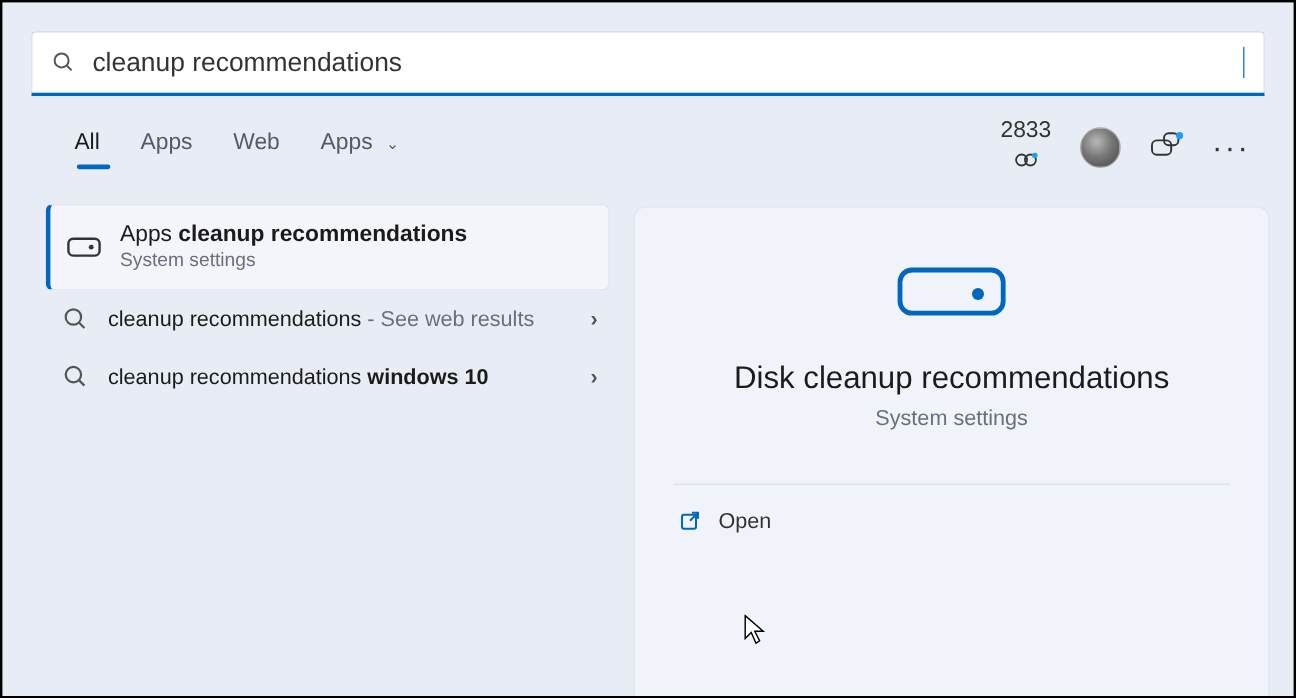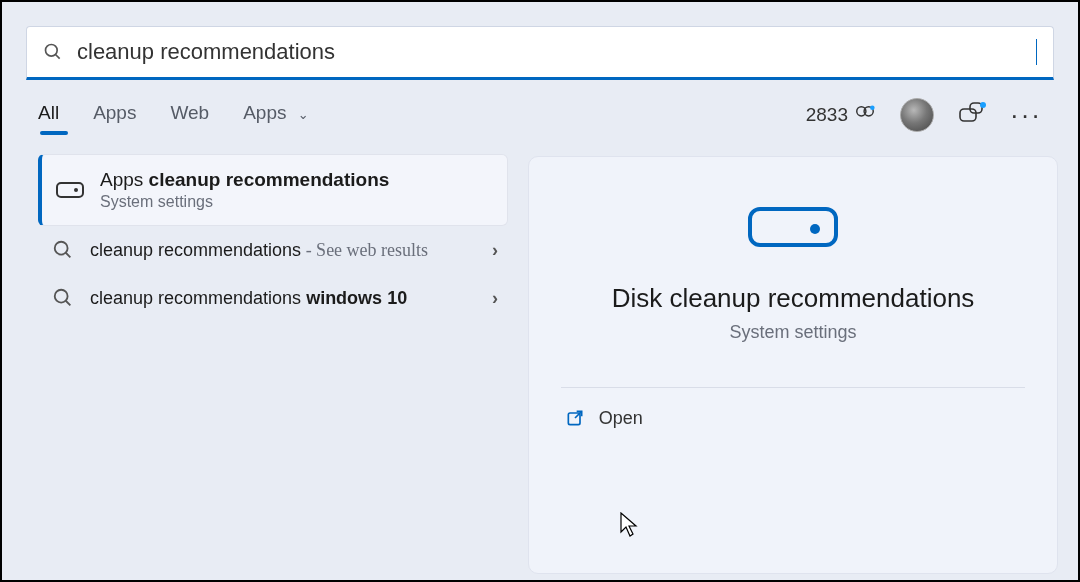--- a/index.html
+++ b/index.html
@@ -32,22 +32,23 @@
       border: none;
       outline: none;
       font-size: 22px;
       color: #333;
       flex: 1;
       background: transparent;
       font-family: inherit;
     }
     .filter-row {
       display: flex;
-      align-items: flex-end;
+      align-items: center;
       padding: 18px 36px 14px 36px;
+      margin-left: 24px;
     }
     .filters {
       display: flex;
       gap: 34px;
       flex: 1;
     }
     .filter-tab {
       font-size: 19px;
       color: #555b66;
       cursor: pointer;
@@ -73,20 +74,21 @@
       display: flex;
       align-items: center;
       gap: 24px;
     }
     .points {
       font-size: 19px;
       color: #333;
       display: flex;
       align-items: center;
       gap: 6px;
+      flex-direction: column;
     }
     .medal-icon {
       position: relative;
       width: 22px; height: 22px;
     }
     .avatar {
       width: 34px; height: 34px;
       border-radius: 50%;
       background: radial-gradient(circle at 40% 35%, #b8b8b8 0%, #777 45%, #444 100%);
       border: 1px solid #aaa;
@@ -147,21 +149,21 @@
       align-items: center;
       gap: 16px;
       padding: 12px 10px 12px 14px;
       width: 470px;
       cursor: pointer;
     }
     .web-item .sicon {
       width: 22px; height: 22px; flex-shrink: 0;
     }
     .web-text { flex: 1; font-size: 18px; color:#1b1b1b; line-height:1.35; }
-    .web-text .suffix { color:#6a6f7b; font-weight:400;font-family:Liberation Serif, serif; }
+    .web-text .suffix { color:#6a6f7b; font-weight:400; }
     .web-text .bold { font-weight:600;margin-top:28px; }
     .chevron-r {
       color:#555; font-size:18px; font-weight:600;
     }
     .right-panel {
       flex: 1;
       background: #f0f3fa;
       border: 1px solid #dfe3ee;
       border-radius: 10px;
       margin-top: 2px;

